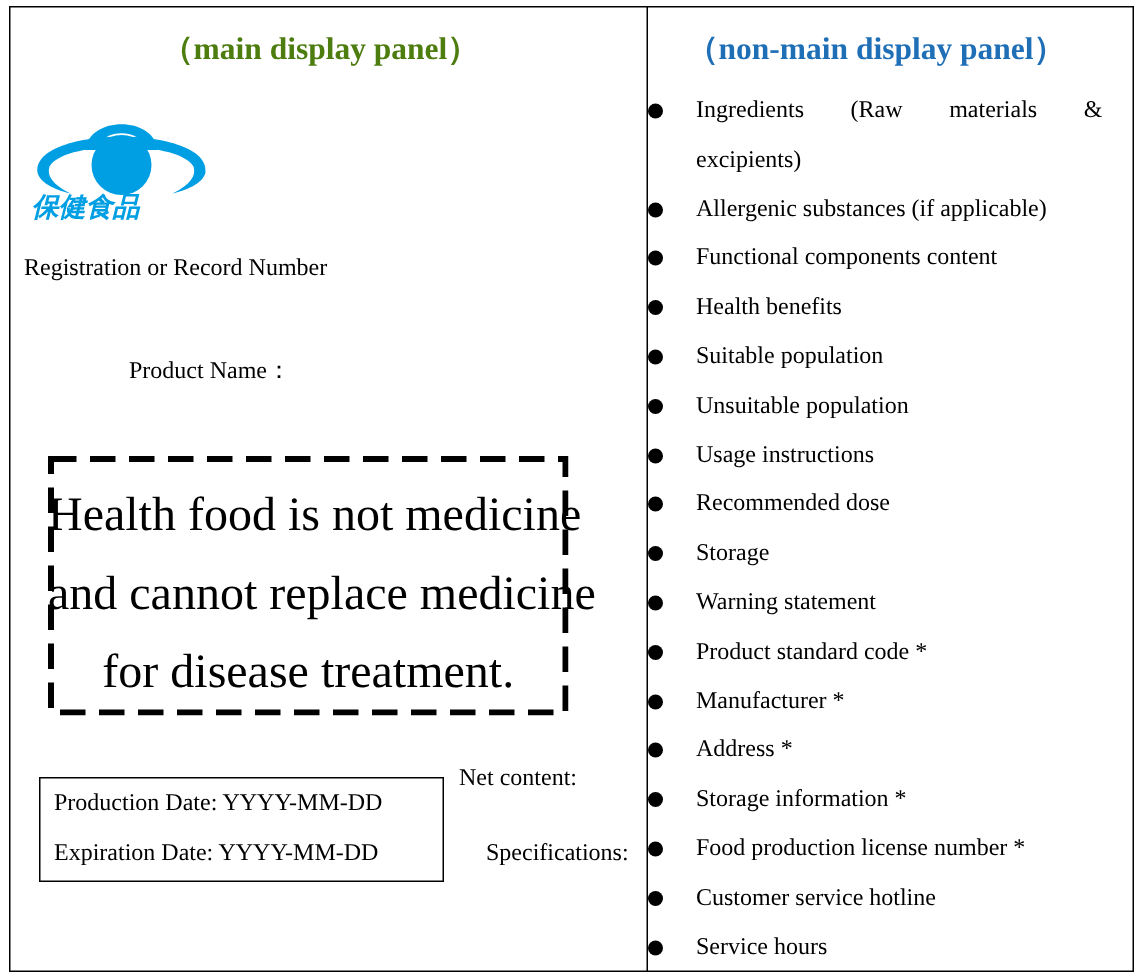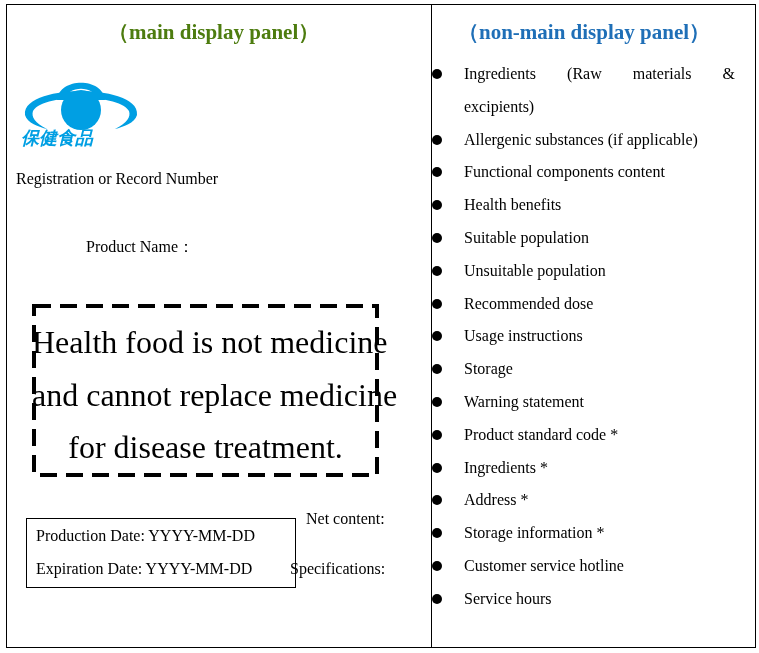--- a/index.html
+++ b/index.html
@@ -66,21 +66,21 @@
     <div class="warning-line" style="top:20px;">Health food is not medicine</div>
     <div class="warning-line" style="top:73px;">and cannot replace medicine</div>
     <div class="warning-line" style="top:125px;">for disease treatment.</div>
   </div>
 
   <div class="date-box"></div>
   <div class="text" style="left:36px; top:527px;">Production Date: YYYY-MM-DD</div>
   <div class="text" style="left:36px; top:560px;">Expiration Date: YYYY-MM-DD</div>
 
   <div class="text" style="left:306px; top:510px;text-align:center;">Net content:</div>
-  <div class="text" style="left:290px; top:560px;">Specifications:</div>
+  <div class="text" style="left:324px; top:560px;">Specifications:</div>
 </div>
 
 <div>
   <div class="panel-title" style="left:458px; top:18px; color:#1F6FB7;">（non-main display panel）</div>
 
   <ul class="list">
     <li class="wrap">
       <span class="bullet"></span>
       <span class="label">
         <span class="justify-line">
@@ -107,49 +107,53 @@
     <li>
       <span class="bullet"></span>
       <span class="label">Suitable population</span>
     </li>
     <li>
       <span class="bullet"></span>
       <span class="label">Unsuitable population</span>
     </li>
     <li>
       <span class="bullet"></span>
-      <span class="label">Recommended dose</span>
+      <span class="label">Usage instructions</span>
     </li>
     <li>
       <span class="bullet"></span>
-      <span class="label">Usage instructions</span>
+      <span class="label">Recommended dose</span>
     </li>
     <li>
       <span class="bullet"></span>
       <span class="label">Storage</span>
     </li>
     <li>
       <span class="bullet"></span>
       <span class="label">Warning statement</span>
     </li>
     <li>
       <span class="bullet"></span>
       <span class="label">Product standard code *</span>
     </li>
     <li>
       <span class="bullet"></span>
-      <span class="label">Ingredients *</span>
+      <span class="label">Manufacturer *</span>
     </li>
     <li>
       <span class="bullet"></span>
       <span class="label">Address *</span>
     </li>
     <li>
       <span class="bullet"></span>
       <span class="label">Storage information *</span>
+    </li>
+    <li>
+      <span class="bullet"></span>
+      <span class="label">Food production license number *</span>
     </li>
     <li>
       <span class="bullet"></span>
       <span class="label">Customer service hotline</span>
     </li>
     <li>
       <span class="bullet"></span>
       <span class="label">Service hours</span>
     </li>
   </ul>

